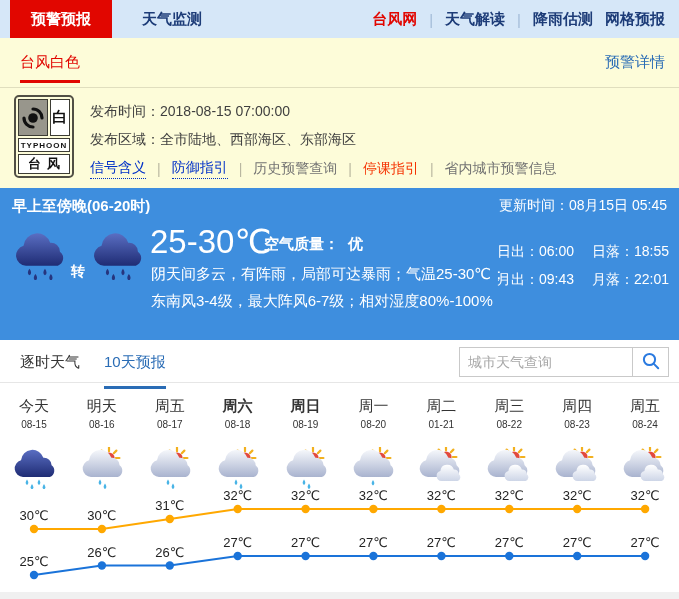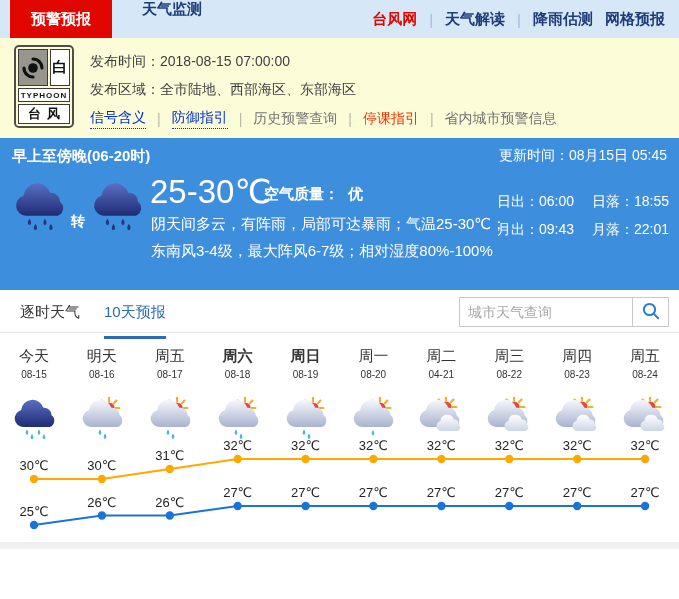--- a/index.html
+++ b/index.html
@@ -1,20 +1,20 @@
 <!DOCTYPE html>
 <html><head>
 <meta charset="utf-8">
 <style>
   * { box-sizing: border-box; margin: 0; padding: 0; }
   body { font-family: "Liberation Sans", "DejaVu Sans", sans-serif; background: #fff; }
   .screen { position: relative; width: 679px; height: 599px; overflow: hidden; background: #fff; }
 
   
-  .topnav { height: 38px; background: #d6e7f8; display: flex; }
+  .topnav { height: 38px; background: #d6e7f8; display: flex; align-items: center; }
   .nav-tab.active { margin-left: 10px; background: #e10600; color: #fff; font-weight: bold; font-size: 15px; line-height: 38px; padding: 0 21px; }
   .nav-tab.plain { color: #1d3c78; font-weight: bold; font-size: 15px; margin-left: 30px; cursor: pointer; }
   .nav-links { margin-left: auto; padding-right: 14px; display: flex; align-items: center; gap: 12px; font-size: 15px; font-weight: bold; }
   .nav-link { color: #1d3c78; text-decoration: none; cursor: pointer; }
   .nav-link.accent { color: #e10600; }
   .nav-sep { color: #a3bcd8; font-weight: normal; }
 
   
   .alert-bar { height: 50px; background: #fdfcd9; border-bottom: 1px solid #e0debe; position: relative; }
   .alert-title { position: absolute; left: 20px; top: 15px; color: #e10600; font-size: 15px; padding-bottom: 8px; border-bottom: 3px solid #e10600; cursor: pointer; }
@@ -84,20 +84,24 @@
     <div class="nav-links">
         <a class="nav-link accent">台风网</a>
         <span class="nav-sep">|</span>
         <a class="nav-link">天气解读</a>
         <span class="nav-sep">|</span>
         <a class="nav-link">降雨估测</a>
         <a class="nav-link">网格预报</a>
       </div>
   </div>
 
+  <div class="alert-bar">
+    <span class="alert-title">台风白色</span>
+    <a class="alert-detail">预警详情</a>
+  </div>
 
   <div class="alert-info">
     <div class="typhoon-badge">
       <div class="tb-row1">
         <div class="tb-swirl">
           <svg width="24" height="24" viewBox="0 0 24 24">
             <path d="M12,3 a9,9 0 0 1 9,9" stroke="#111" stroke-width="3.2" fill="none" stroke-linecap="round"></path>
             <path d="M12,21 a9,9 0 0 1 -9,-9" stroke="#111" stroke-width="3.2" fill="none" stroke-linecap="round"></path>
             <circle cx="12" cy="12" r="4.8" fill="#111"></circle>
           </svg>
@@ -418,21 +422,21 @@
                 <line x1="33.8" y1="6.2" x2="36.4" y2="3.6"></line>
               </g>
               <circle cx="29" cy="11" r="5.6" fill="#e2493d"></circle>
               <path d="M11,30 a8.5,8.5 0 0 1 -2,-16.7 a11.5,11.5 0 0 1 22.4,-2.5 a7.5,7.5 0 0 1 8.2,7.4 a6.8,6.8 0 0 1 -1.8,11.8 z" fill="url(#gLight)"></path>
               <path transform="translate(22,33)" d="M0,0 C1.8,2.5 1.8,4.4 0,5.6 C-1.8,4.4 -1.8,2.5 0,0" fill="#49b4e6"></path>
             </svg>
           </div>
         </div>
         <div class="fcol">
           <div class="fname">周二</div>
-          <div class="fdate">04-21</div>
+          <div class="fdate">01-21</div>
           <div class="ficon">
             <svg width="44" height="42" viewBox="0 0 44 42">
               <defs>
                 <linearGradient id="gLight" x1="0" y1="0" x2="0" y2="1">
                   <stop offset="0" stop-color="#f5f7fb"></stop>
                   <stop offset="1" stop-color="#a9b3cf"></stop>
                 </linearGradient>
                 <linearGradient id="gLight2" x1="0" y1="0" x2="0" y2="1">
                   <stop offset="0" stop-color="#ffffff"></stop>
                   <stop offset="1" stop-color="#cdd5e7"></stop>

